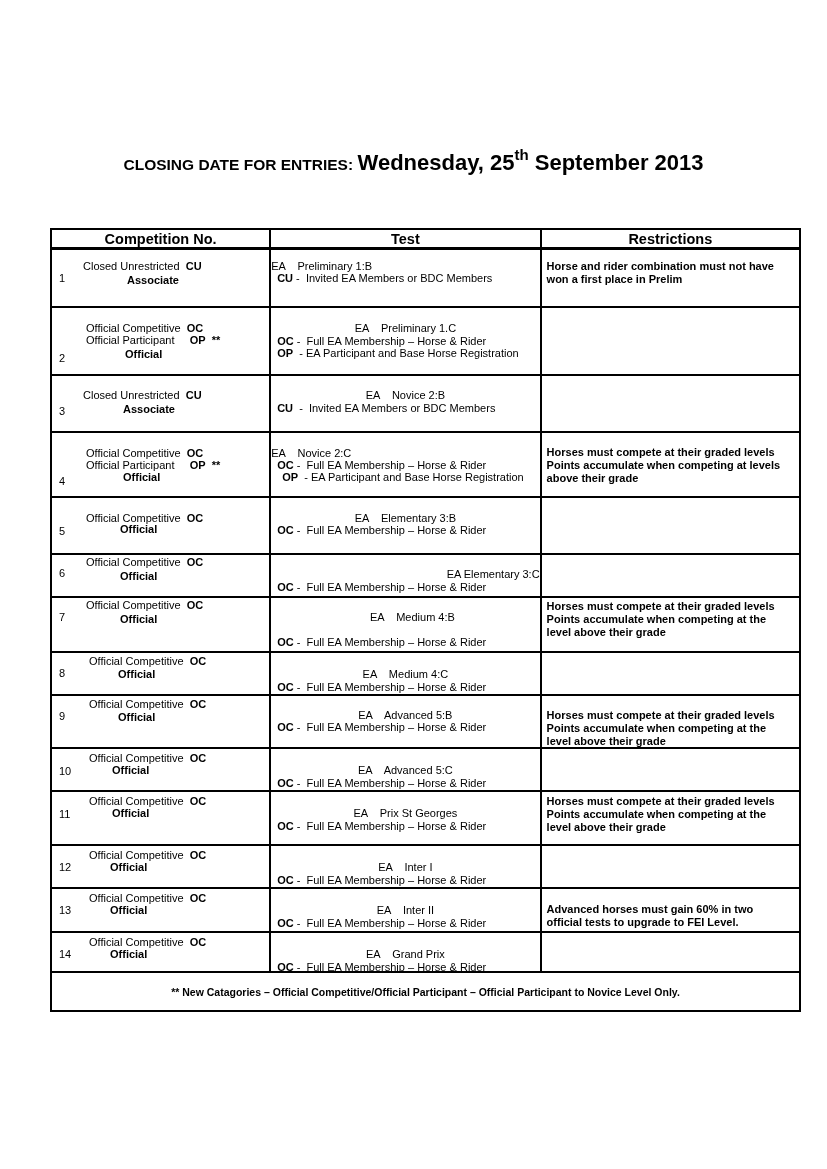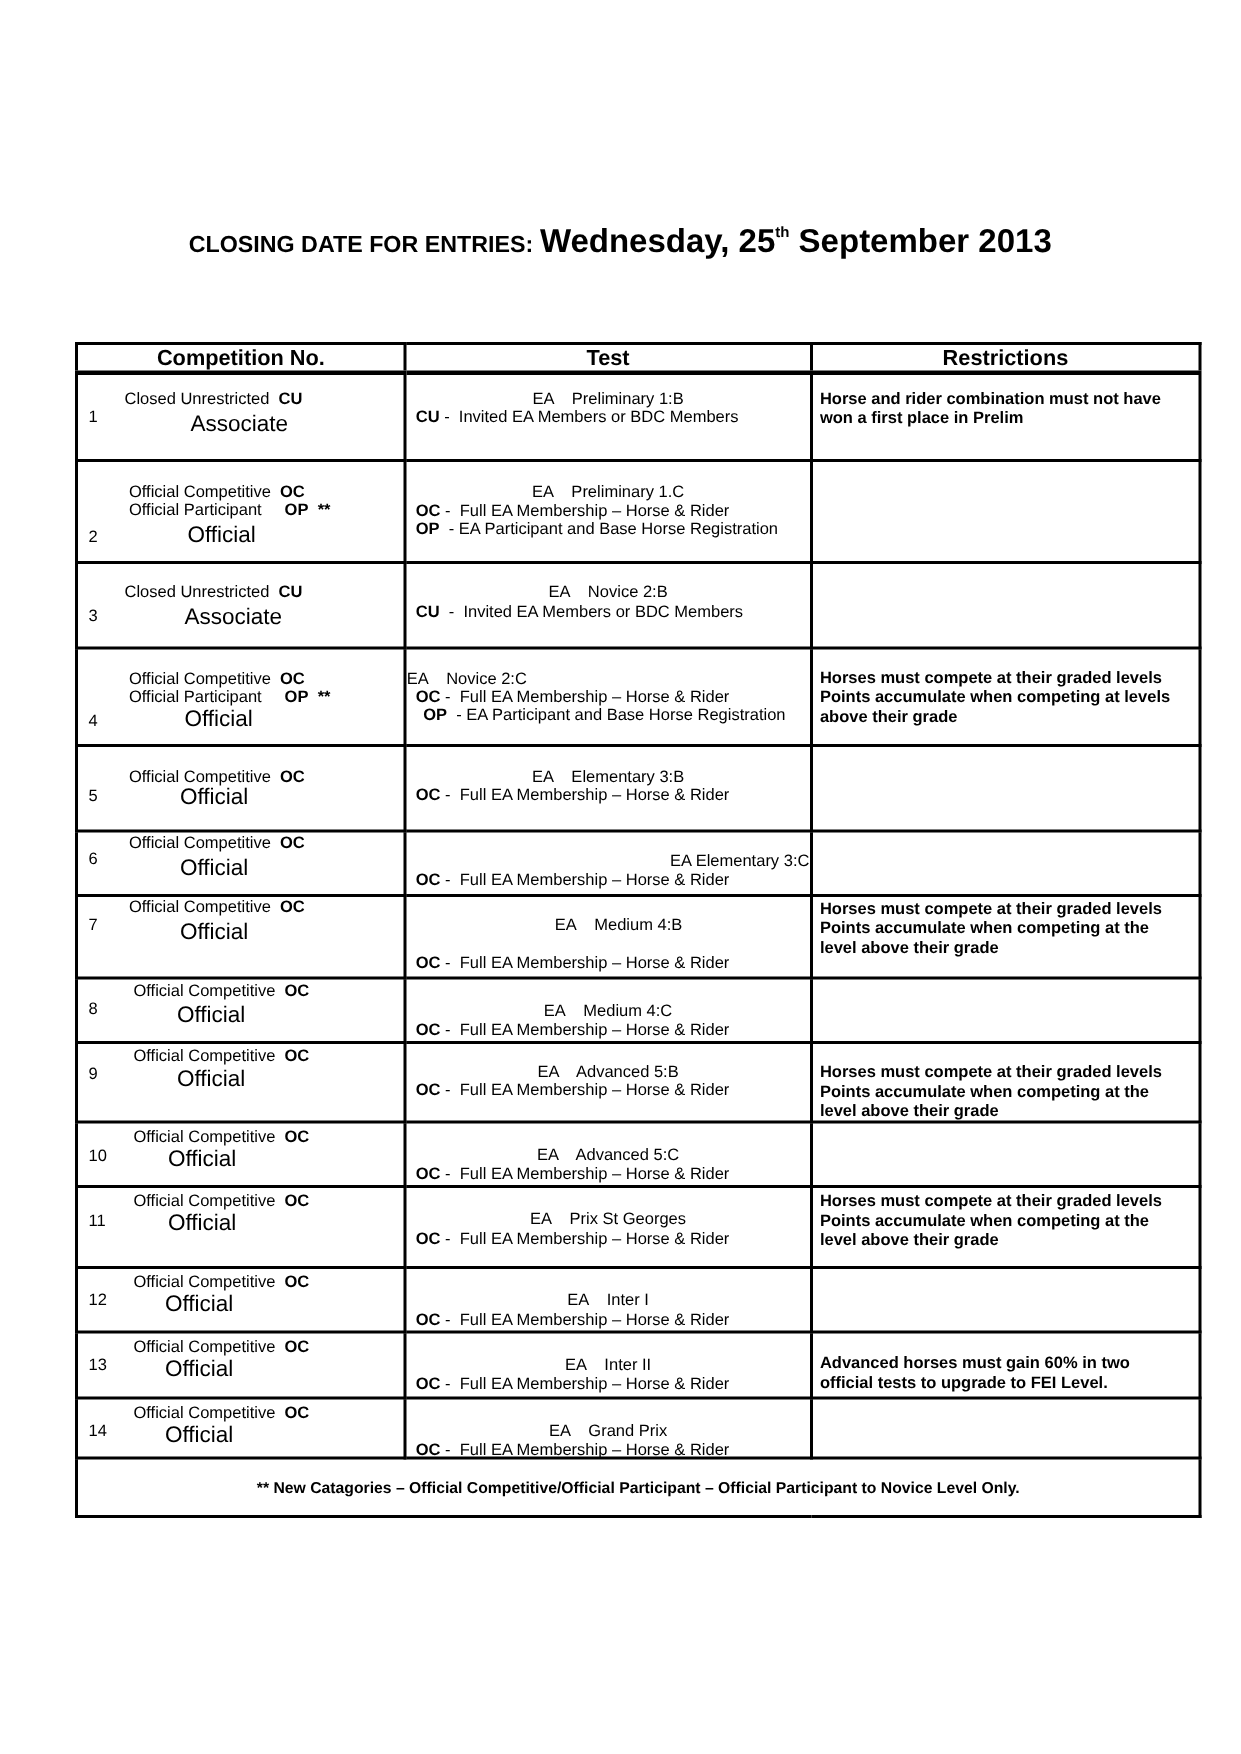--- a/index.html
+++ b/index.html
@@ -1,27 +1,27 @@
 <!DOCTYPE html>
 <html><head>
 <meta charset="utf-8">
 <style>
   html, body { margin:0; padding:0; background:#ffffff; }
   body { width:827px; height:1169px; position:relative; font-family:"Liberation Sans", sans-serif; color:#000; overflow:hidden; }
   .title { position:absolute; left:0; width:827px; top:148px; text-align:center; white-space:nowrap; }
   .title .lbl { font-size:15.5px; font-weight:bold; }
   .title .date { font-size:22px; font-weight:bold; }
-  .title sup { font-size:10px; position:relative; top:-2px; }
+  .title sup { font-size:15px; position:relative; top:-2px; }
   table.grid { position:absolute; left:50px; top:228px; width:751px; border-collapse:collapse; table-layout:fixed; }
   table.grid td, table.grid th { border:2px solid #000; padding:0; vertical-align:top; position:relative; }
   table.grid th { font-size:14.5px; font-weight:bold; height:17px; text-align:center; vertical-align:middle; border-bottom:3px solid #000;}
   .c1 { width:218px; } .c2 { width:269px; } .c3 { width:258px; }
   .num { position:absolute; left:7px; font-size:11px; }
   .line { position:absolute; white-space:nowrap; font-size:11px; }
-  .big { position:absolute; white-space:nowrap; font-size:15px; font-weight:normal; }
+  .big { position:absolute; white-space:nowrap; font-size:11px; font-weight:bold; }
   .b { font-weight:bold; }
   .restr { position:absolute; left:5px; top:0; font-size:11px; line-height:13px; font-weight:bold; white-space:nowrap; }
   .foot { text-align:center; font-size:10.5px; font-weight:bold; vertical-align:middle !important; }
 </style>
 </head>
 <body>
 
 <div class="title">
   <span class="lbl">CLOSING DATE FOR ENTRIES:</span>
   <span class="date"><span>Wednesday, 25</span><sup>th</sup><span> September 2013</span></span>
@@ -41,21 +41,21 @@
     </tr>
   </thead>
   <tbody id="tbody">
       <tr>
         <td style="height: 56px;">
           <span class="num" style="top:22px">1</span>
           <span class="line" style="left:31px;top:10px"><span>Closed Unrestricted</span>&nbsp;&nbsp;<span class="b">CU</span>&nbsp;&nbsp;<span class="b"></span></span>
           <span class="big" style="left:75px;top:24px">Associate</span>
         </td>
         <td>
-          <span class="line" style="left:0;right:0;text-align:center;top:10px;white-space:pre">EA    Preliminary 1:B</span>
+          <span class="line" style="left:0;right:0;top:10px;white-space:pre">EA    Preliminary 1:B</span>
           <span class="line" style="left:6px;top:22px;white-space:pre"><span class="b">CU</span><span> -  Invited EA Members or BDC Members</span></span>
         </td>
         <td>
           <div class="restr" style="top:10px">
             <div>Horse and rider combination must not have</div>
             <div>won a first place in Prelim</div>
           </div>
         </td>
       </tr>
       <tr>

